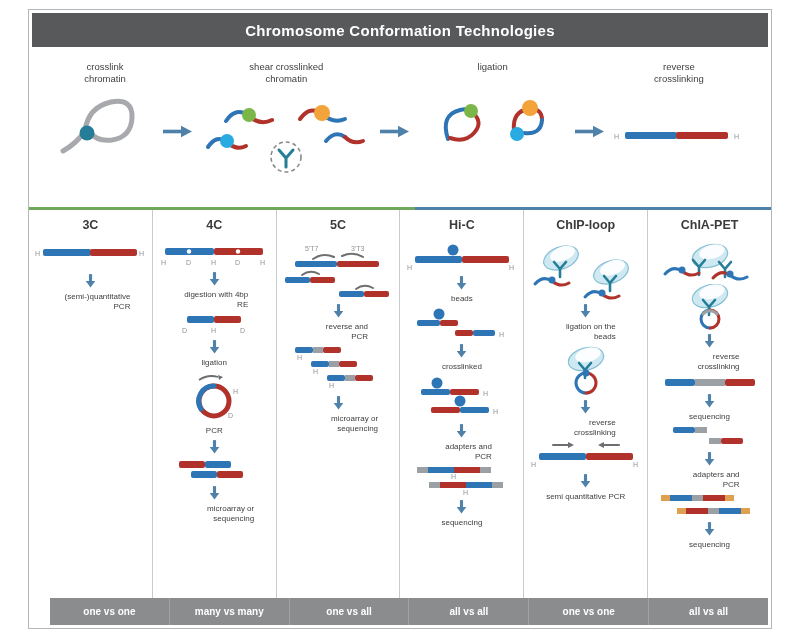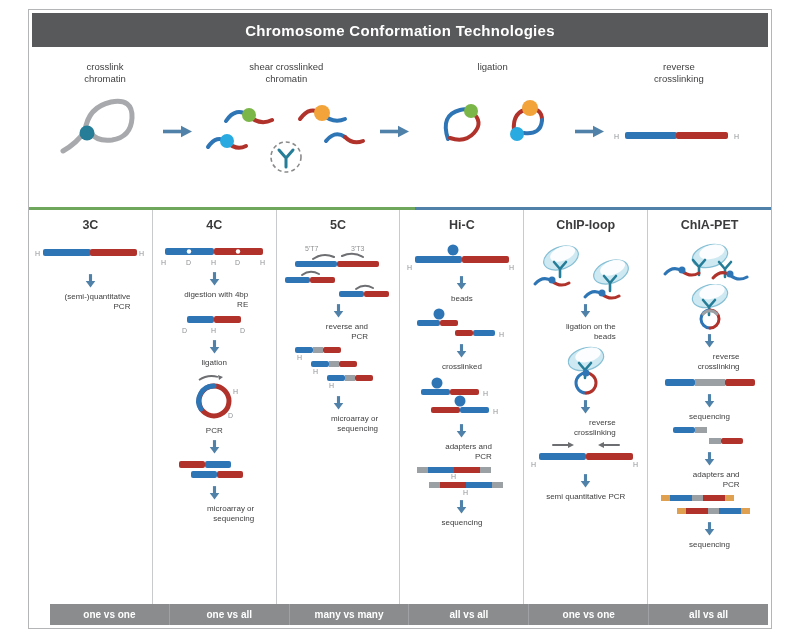--- a/index.html
+++ b/index.html
@@ -17,21 +17,21 @@
   .columns{flex:1;display:flex;min-height:0}
   .col{flex:1;border-right:1px solid #c8cacc;display:flex;flex-direction:column;align-items:center;padding-top:8px;gap:2px;overflow:hidden}
   .col:last-child{border-right:none}
   .col-h{font-size:12.5px;font-weight:bold;color:#3b3b3d;margin-bottom:8px}
   .step-label{font-size:8px;color:#414042;text-align:right;line-height:1.25}
   .sw60{max-width:60px}.sw68{max-width:68px}.sw80{max-width:80px}.sw100{max-width:100px}
   .ill{flex:none}
   .da{flex:none;width:11px;height:14px;margin:2px 0}
   .row{display:flex;align-items:center;gap:5px;margin:2px 0}
   .row .step-label{text-align:left}
-  .footer{flex:none;margin:0 3px 3px 21px;height:21px;display:flex}
+  .footer{flex:none;margin:0 3px 3px 21px;height:27px;display:flex}
   .fcell{flex:1;background:#8a8c8e;color:#fff;font-size:10px;font-weight:bold;display:flex;align-items:center;justify-content:center}
   .fcell+.fcell{border-left:1px solid #9fa1a4}
   
   svg text{font-family:"Liberation Sans",sans-serif}
   .fb{fill:#2e75b6}.fr{fill:#b0322b}.fg{fill:#9aa0a3}.ft{fill:#dfa150}
   .sb{stroke:#2e75b6}.sr{stroke:#b0322b}.sgy{stroke:#9aa0a3}.sgr{stroke:#6d6e71}
   .s2{stroke-width:2;fill:none;stroke-linecap:round}
   .s3{stroke-width:3;fill:none;stroke-linecap:round}
   .s4{stroke-width:4;fill:none;stroke-linecap:round}
   .s5{stroke-width:5;fill:none;stroke-linecap:round}
@@ -401,21 +401,21 @@
         </svg>
         <svg class="da">
             <use href="#dar"></use>
           </svg>
         <div class="step-label sw60">sequencing</div>
       </div>
     </div>
 
     <div class="footer">
       <div class="fcell">one vs one</div>
+      <div class="fcell">many vs many</div>
       <div class="fcell">one vs all</div>
-      <div class="fcell">many vs many</div>
       <div class="fcell">all vs all</div>
       <div class="fcell">one vs one</div>
       <div class="fcell">all vs all</div>
     </div>
 
   </div>
 </div>
 
 </body></html>

